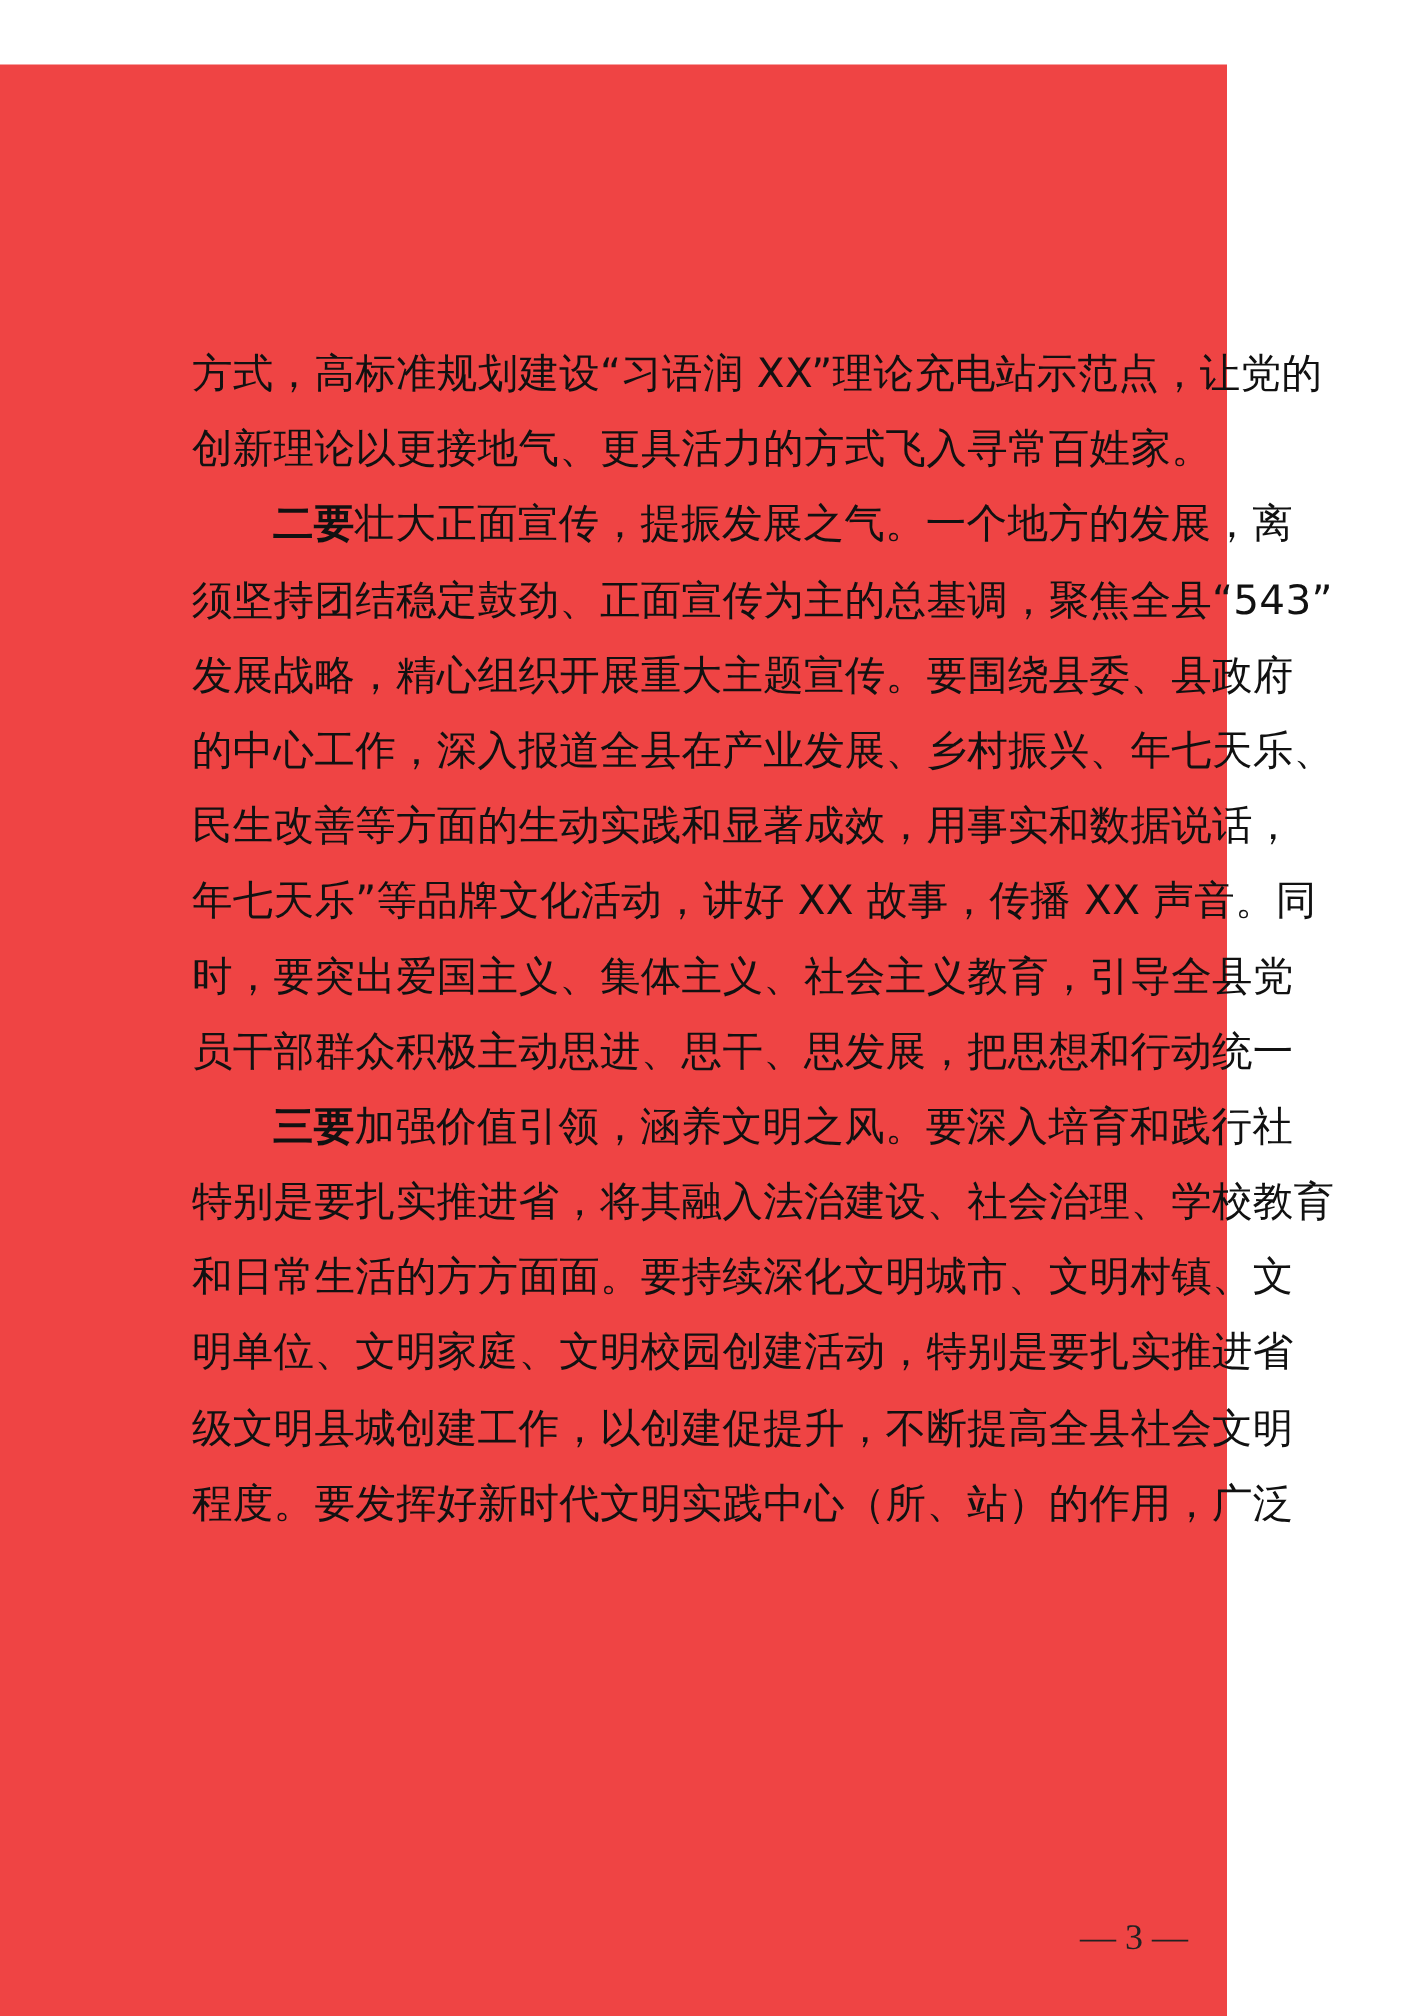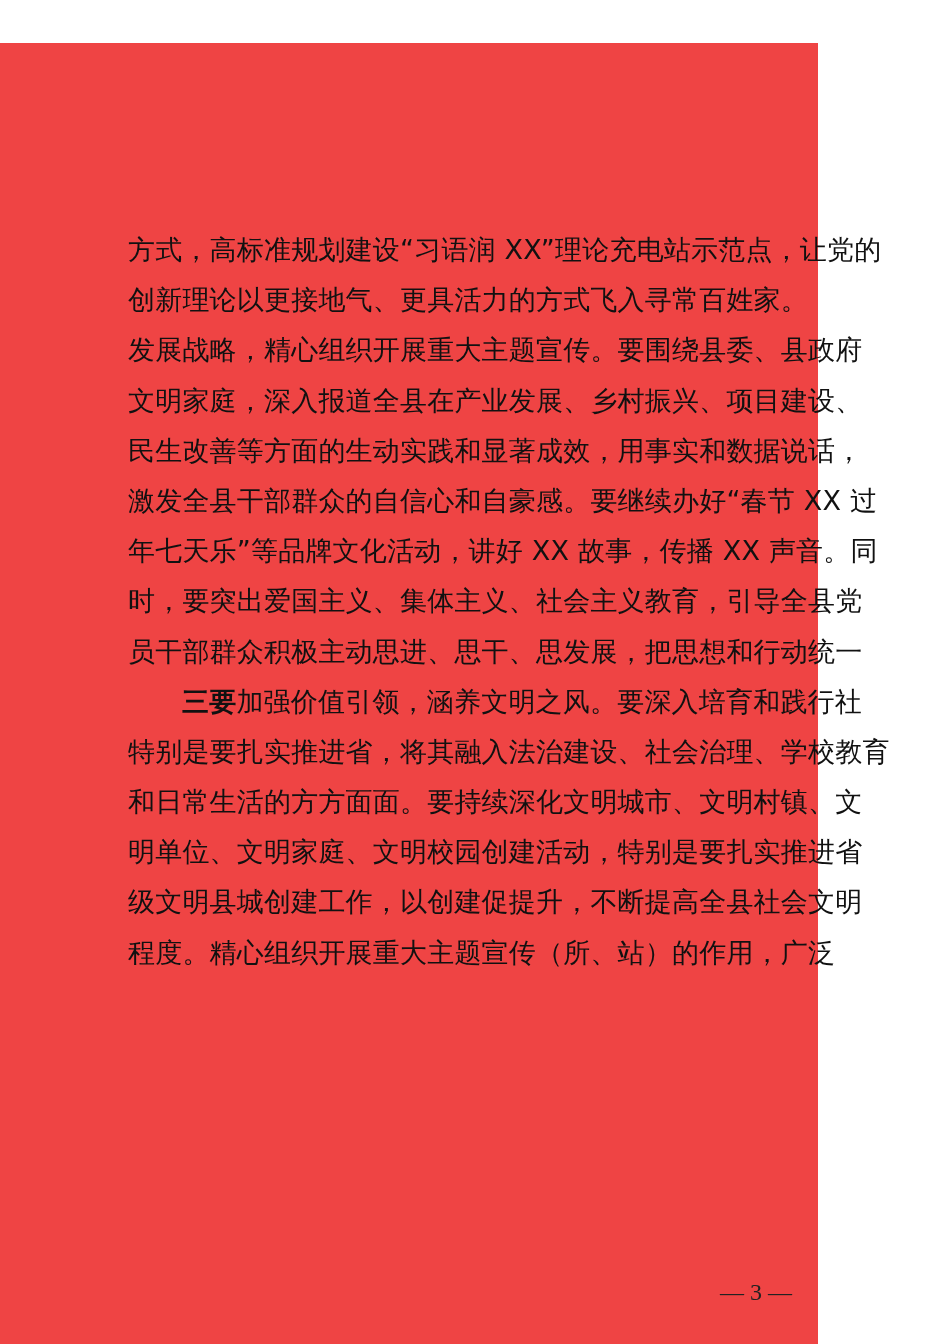--- a/index.html
+++ b/index.html
@@ -53,30 +53,31 @@
 </style>
 </head>
 <body>
 
 <div class="page">
   <div class="body-text">
 
     <div class="line">方式，高标准规划建设“习语润 XX”理论充电站示范点，让党的</div>
     <div class="line">创新理论以更接地气、更具活力的方式飞入寻常百姓家。</div>
 
+    <div class="line indent"><span class="lead">二要</span><span>壮大正面宣传，提振发展之气。一个地方的发展，离</span></div>
+    <div class="line">须坚持团结稳定鼓劲、正面宣传为主的总基调，聚焦全县“543”</div>
     <div class="line">发展战略，精心组织开展重大主题宣传。要围绕县委、县政府</div>
-    <div class="line">文明家庭，深入报道全县在产业发展、乡村振兴、项目建设、</div>
+    <div class="line">的中心工作，深入报道全县在产业发展、乡村振兴、年七天乐、</div>
     <div class="line">民生改善等方面的生动实践和显著成效，用事实和数据说话，</div>
-    <div class="line">激发全县干部群众的自信心和自豪感。要继续办好“春节 XX 过</div>
     <div class="line">年七天乐”等品牌文化活动，讲好 XX 故事，传播 XX 声音。同</div>
     <div class="line">时，要突出爱国主义、集体主义、社会主义教育，引导全县党</div>
     <div class="line">员干部群众积极主动思进、思干、思发展，把思想和行动统一</div>
 
     <div class="line indent"><span class="lead">三要</span><span>加强价值引领，涵养文明之风。要深入培育和践行社</span></div>
     <div class="line">特别是要扎实推进省，将其融入法治建设、社会治理、学校教育</div>
     <div class="line">和日常生活的方方面面。要持续深化文明城市、文明村镇、文</div>
     <div class="line">明单位、文明家庭、文明校园创建活动，特别是要扎实推进省</div>
     <div class="line">级文明县城创建工作，以创建促提升，不断提高全县社会文明</div>
-    <div class="line">程度。精心组织开展重大主题宣传（所、站）的作用，广泛</div>
+    <div class="line">程度。要发挥好新时代文明实践中心（所、站）的作用，广泛</div>
   </div>
 
   <div class="page-number">— 3 —</div>
 </div>
 
 </body></html>

